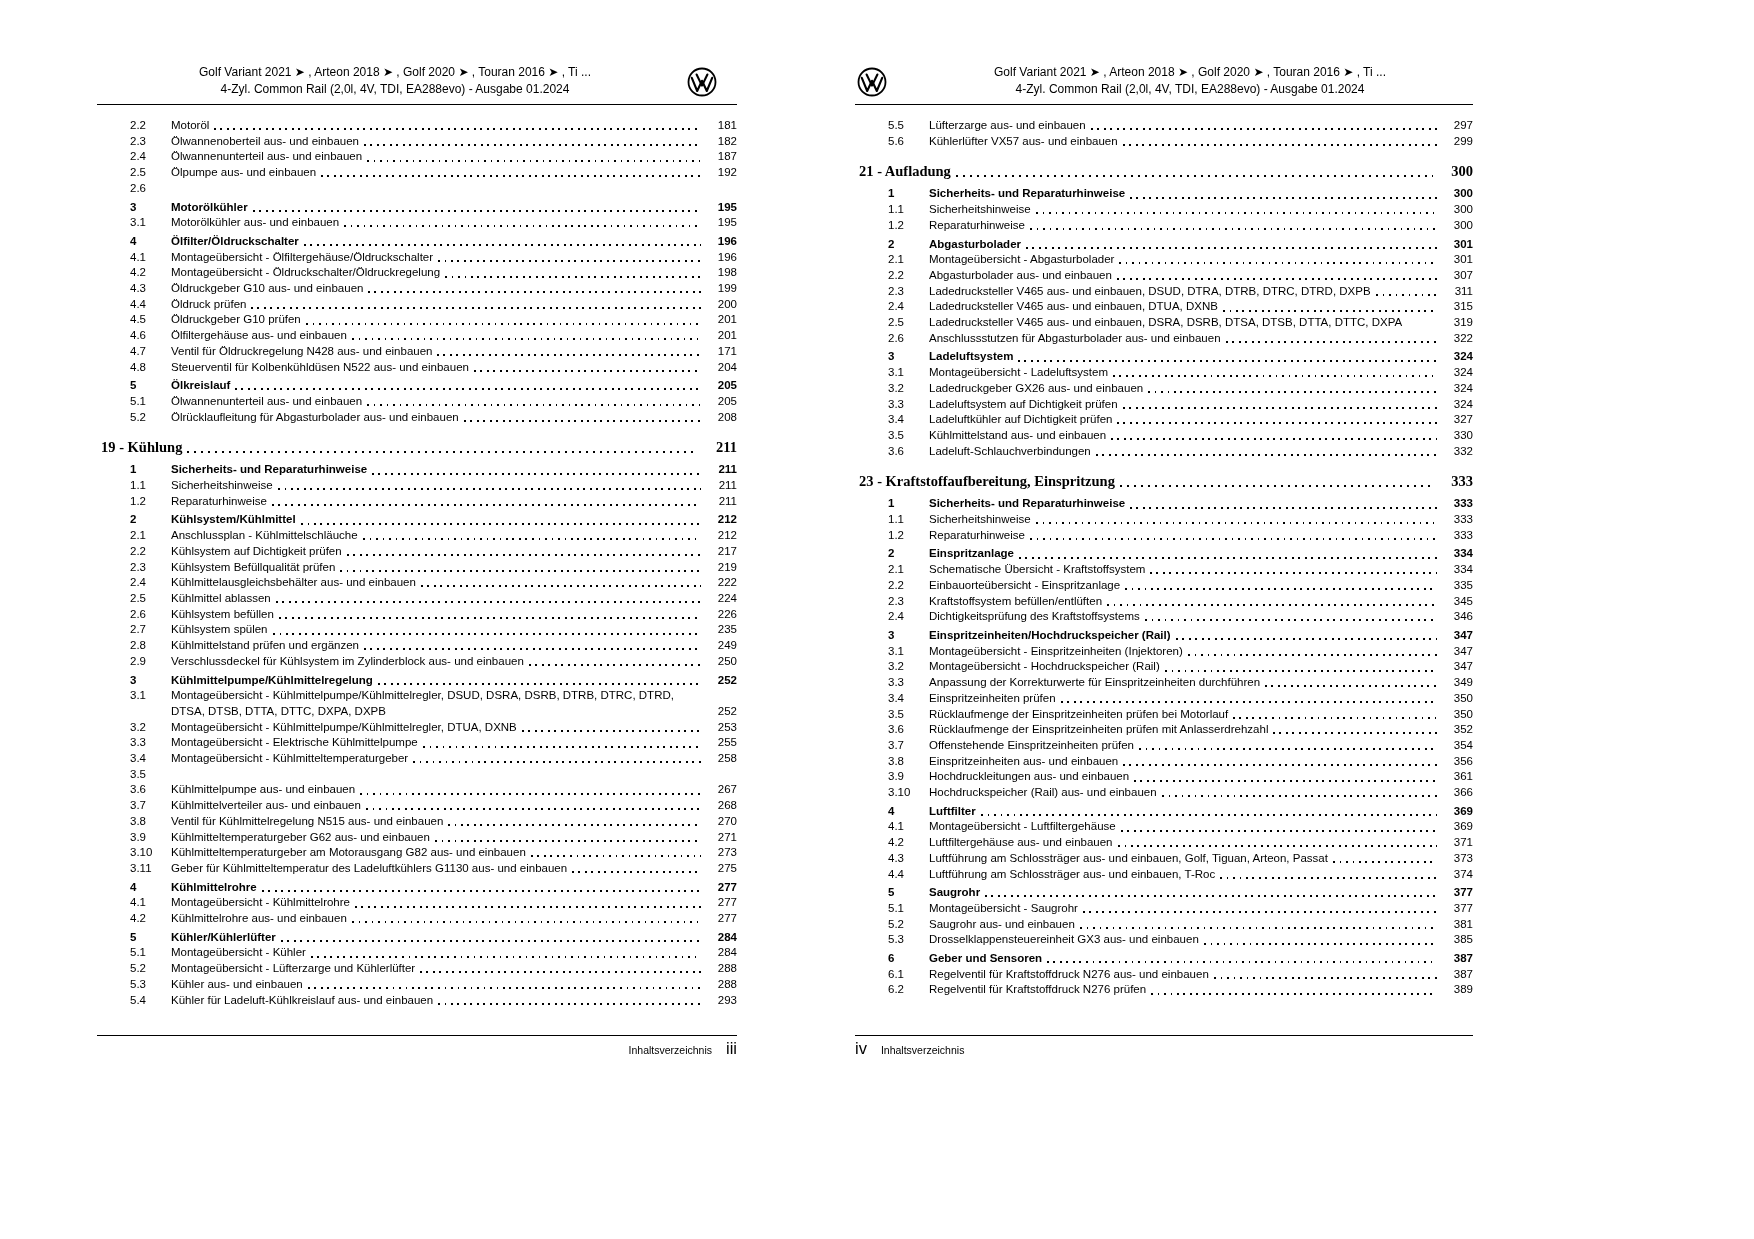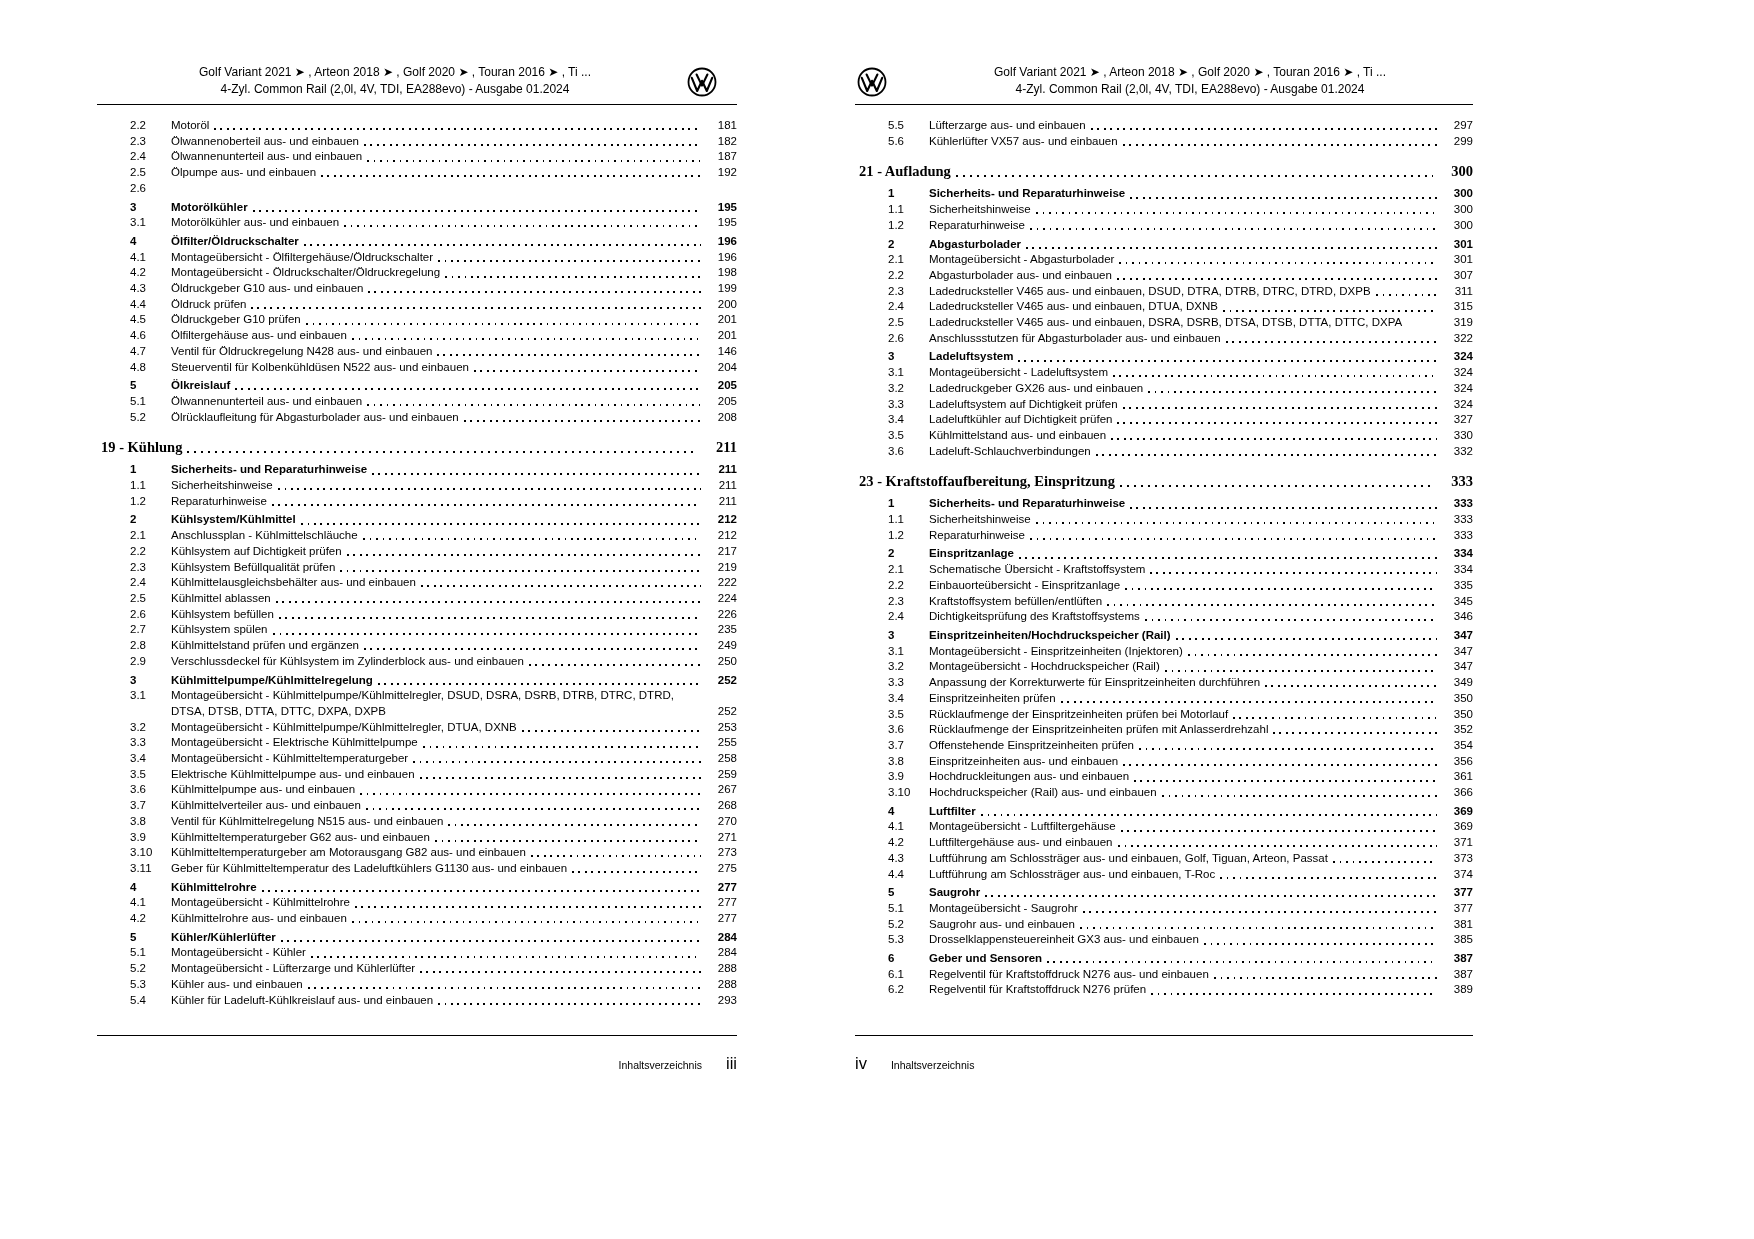--- a/index.html
+++ b/index.html
@@ -38,22 +38,22 @@
   .row .page-num { flex: 0 0 32px; text-align: right; white-space: nowrap; }
   .row.section { font-weight: bold; margin-top: 3px; }
   .row.chapter { font-weight: bold; font-size: 14.5px; line-height: 19px; margin: 13px 0 5px; font-family: Liberation Serif, serif; }
   .row.chapter .content { padding-left: 4px; }
   .row.chapter .leader { margin-bottom: 4px; background: repeating-linear-gradient(to right, #000 0 2px, transparent 2px 7px); }
   .row.chapter .page-num { flex-basis: 36px; }
 
   
   .page-footer {
     position: absolute; left: 0; right: 0; top: 1035px;
-    border-top: 1px solid #000; padding-top: 18px;
-    display: flex; align-items: baseline; gap: 24px;
+    border-top: 1px solid #000; padding-top: 3px;
+    display: flex; align-items: baseline; gap: 14px;
   }
   .page-left  .page-footer { justify-content: flex-end; }
   .page-right .page-footer { justify-content: flex-start; }
   .footer-label { font-size: 10.5px; }
   .footer-page  { font-size: 16.5px; }
 </style>
 </head>
 <body>
 
 <section class="page page-left">
@@ -177,21 +177,21 @@
           <span class="title">Ölfiltergehäuse aus- und einbauen</span>
           <span class="leader"></span>
           <span class="page-num">201</span>
         </span>
       </div>
       <div class="row item">
         <span class="num">4.7</span>
         <span class="content">
           <span class="title">Ventil für Öldruckregelung N428 aus- und einbauen</span>
           <span class="leader"></span>
-          <span class="page-num">146</span>
+          <span class="page-num">171</span>
         </span>
       </div>
       <div class="row item">
         <span class="num">4.8</span>
         <span class="content">
           <span class="title">Steuerventil für Kolbenkühldüsen N522 aus- und einbauen</span>
           <span class="leader"></span>
           <span class="page-num">204</span>
         </span>
       </div>
@@ -365,25 +365,20 @@
       <div class="row item">
         <span class="num">3.4</span>
         <span class="content">
           <span class="title">Montageübersicht - Kühlmitteltemperaturgeber</span>
           <span class="leader"></span>
           <span class="page-num">258</span>
         </span>
       </div>
       <div class="row item">
         <span class="num">3.5</span>
-        <span class="content">
-          <span class="title">Elektrische Kühlmittelpumpe aus- und einbauen</span>
-          <span class="leader"></span>
-          <span class="page-num">259</span>
-        </span>
       </div>
       <div class="row item">
         <span class="num">3.6</span>
         <span class="content">
           <span class="title">Kühlmittelpumpe aus- und einbauen</span>
           <span class="leader"></span>
           <span class="page-num">267</span>
         </span>
       </div>
       <div class="row item">

